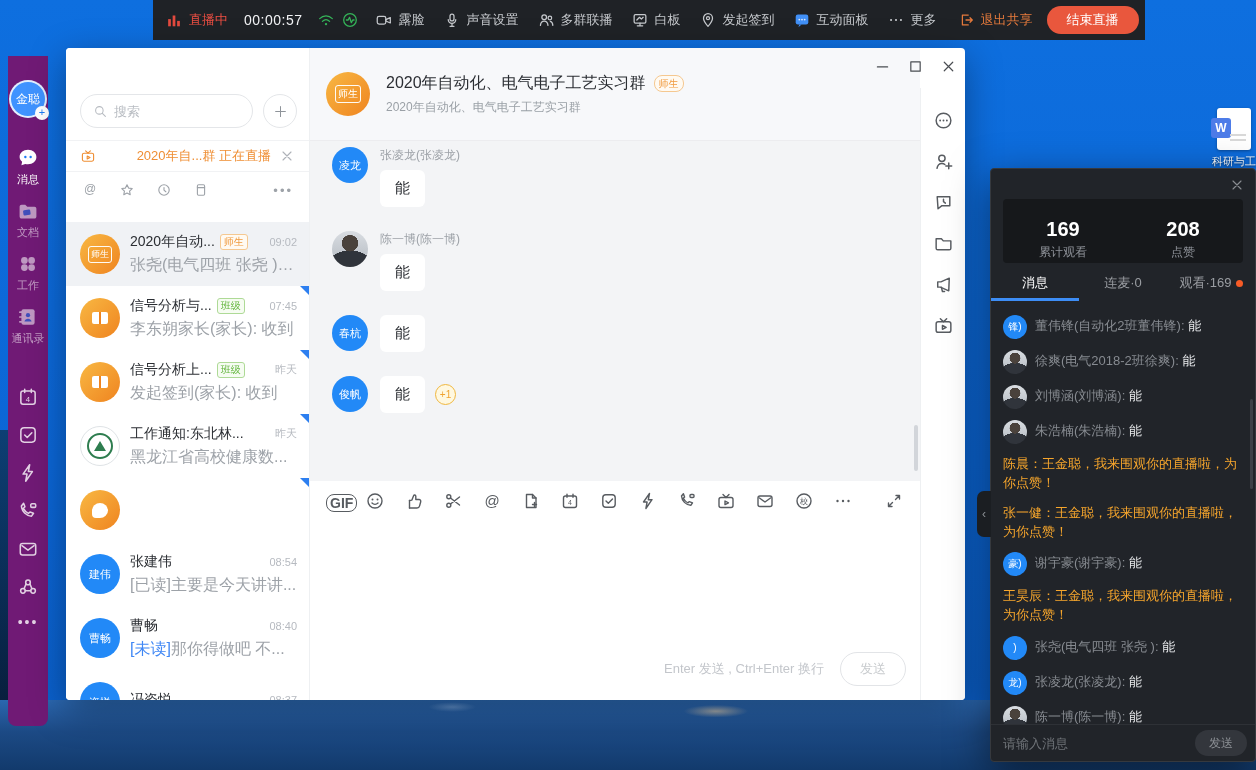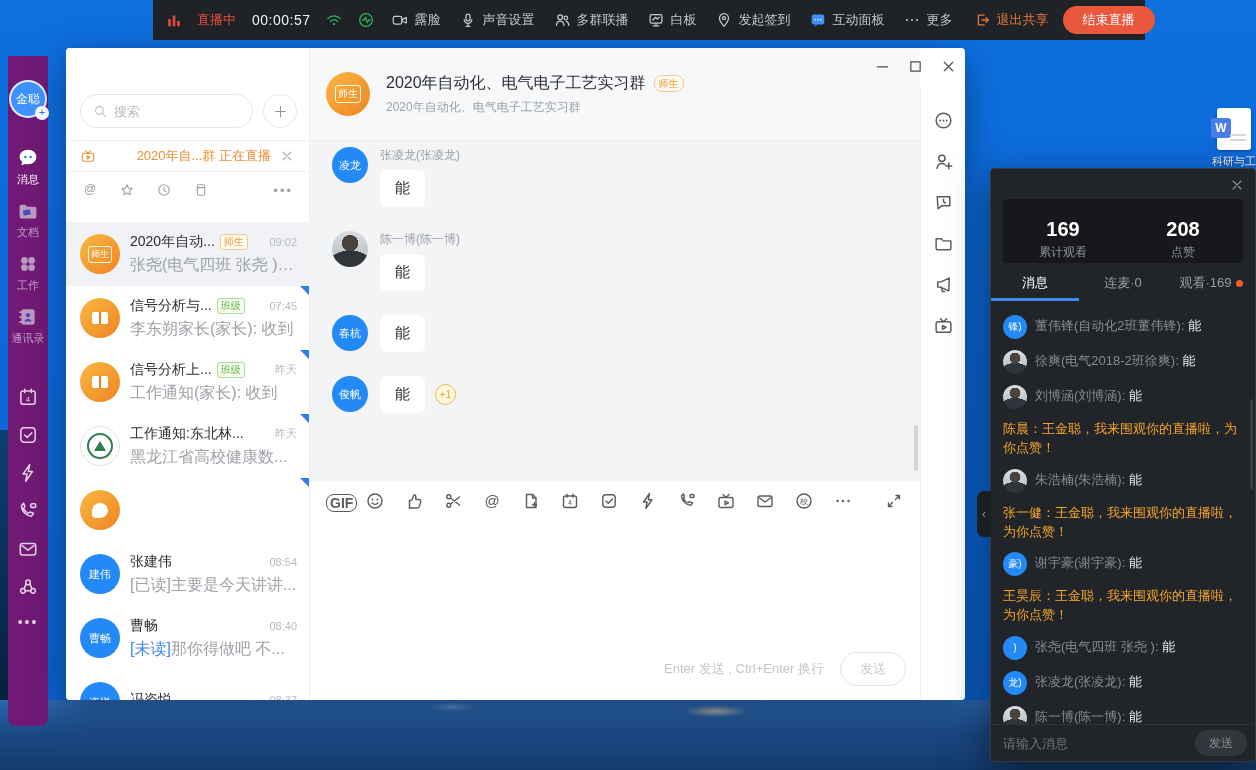--- a/index.html
+++ b/index.html
@@ -11,21 +11,21 @@
       radial-gradient(ellipse 46px 9px at 57% 16%, rgba(255,220,170,.55), transparent 70%),
       radial-gradient(ellipse 34px 7px at 81% 12%, rgba(255,240,210,.35), transparent 70%),
       radial-gradient(ellipse 34px 7px at 36% 10%, rgba(200,225,255,.30), transparent 70%),
       linear-gradient(180deg,#2b67b0 0%,#1c4a85 45%,#123a6c 100%); }
   .wall-shadow { position:absolute; left:0; top:430px; width:8px; height:270px;
     background:linear-gradient(180deg,#0d3f74,#081f3e); }
 
   
   .topbar { position:absolute; left:153px; top:0; width:992px; height:40px; background:#1f2226;
     display:flex; align-items:center; padding:0 12px; color:#c6c9cd; font-size:13px; }
-  .tb-group { display:flex; align-items:center; gap:14px; margin-right:16px; white-space:nowrap; }
+  .tb-group { display:flex; align-items:center; gap:6px; margin-right:16px; white-space:nowrap; }
   .glyph { display:inline-block; width:18px; height:18px; flex:none; }
   .glyph svg { display:block; width:100%; height:100%; }
   .live-ind { color:#ee4f43; }
   .live-ind .glyph { color:#e34a3f; }
   .timer { color:#f2f3f5; font-size:14px; letter-spacing:.5px; margin-right:14px; }
   .g-green { color:#35b559; }
   .tbar-items { display:flex; align-items:center; }
   .tbar-item { display:flex; align-items:center; gap:6px; margin-right:18px; cursor:default; white-space:nowrap; }
   .exit-share { color:#e57a3c; display:flex; align-items:center; gap:6px; margin:0 14px 0 2px; white-space:nowrap; }
   .end-live { background:#e9573d; color:#fff; border:none; border-radius:17px; height:28px;
@@ -519,21 +519,21 @@
           <span class="corner"></span>
           <div class="c-avatar kind-book">
             <span class="av-text"></span>
           </div>
           <div class="c-body">
             <div class="c-top">
               <span class="c-title">信号分析上...</span>
               <span class="c-badge kind-green">班级</span>
               <span class="c-time">昨天</span>
             </div>
-            <div class="c-preview"><span>工作通知(家长): 收到</span></div>
+            <div class="c-preview"><span>发起签到(家长): 收到</span></div>
           </div>
         </div>
         <div class="chat-item">
           <span class="corner"></span>
           <div class="c-avatar kind-logo">
             <span class="av-text"></span>
           </div>
           <div class="c-body">
             <div class="c-top">
               <span class="c-title">工作通知:东北林...</span>
@@ -849,29 +849,29 @@
           <span></span>
         </div>
         <div class="lv-body"><span class="lv-name">徐爽(电气2018-2班徐爽)</span><span>能</span></div>
       </div>
       <div class="lv-msg">
         <div class="lv-avatar kind-photo">
           <span></span>
         </div>
         <div class="lv-body"><span class="lv-name">刘博涵(刘博涵)</span><span>能</span></div>
       </div>
-      <div class="lv-msg announce">
-
-        <div class="lv-body"><span>陈晨：王金聪，我来围观你的直播啦，为你点赞！</span></div>
-      </div>
       <div class="lv-msg">
         <div class="lv-avatar kind-photo">
           <span></span>
         </div>
         <div class="lv-body"><span class="lv-name">朱浩楠(朱浩楠)</span><span>能</span></div>
+      </div>
+      <div class="lv-msg announce">
+
+        <div class="lv-body"><span>陈晨：王金聪，我来围观你的直播啦，为你点赞！</span></div>
       </div>
       <div class="lv-msg announce">
 
         <div class="lv-body"><span>张一健：王金聪，我来围观你的直播啦，为你点赞！</span></div>
       </div>
       <div class="lv-msg">
         <div class="lv-avatar kind-text">
           <span>豪)</span>
         </div>
         <div class="lv-body"><span class="lv-name">谢宇豪(谢宇豪)</span><span>能</span></div>

